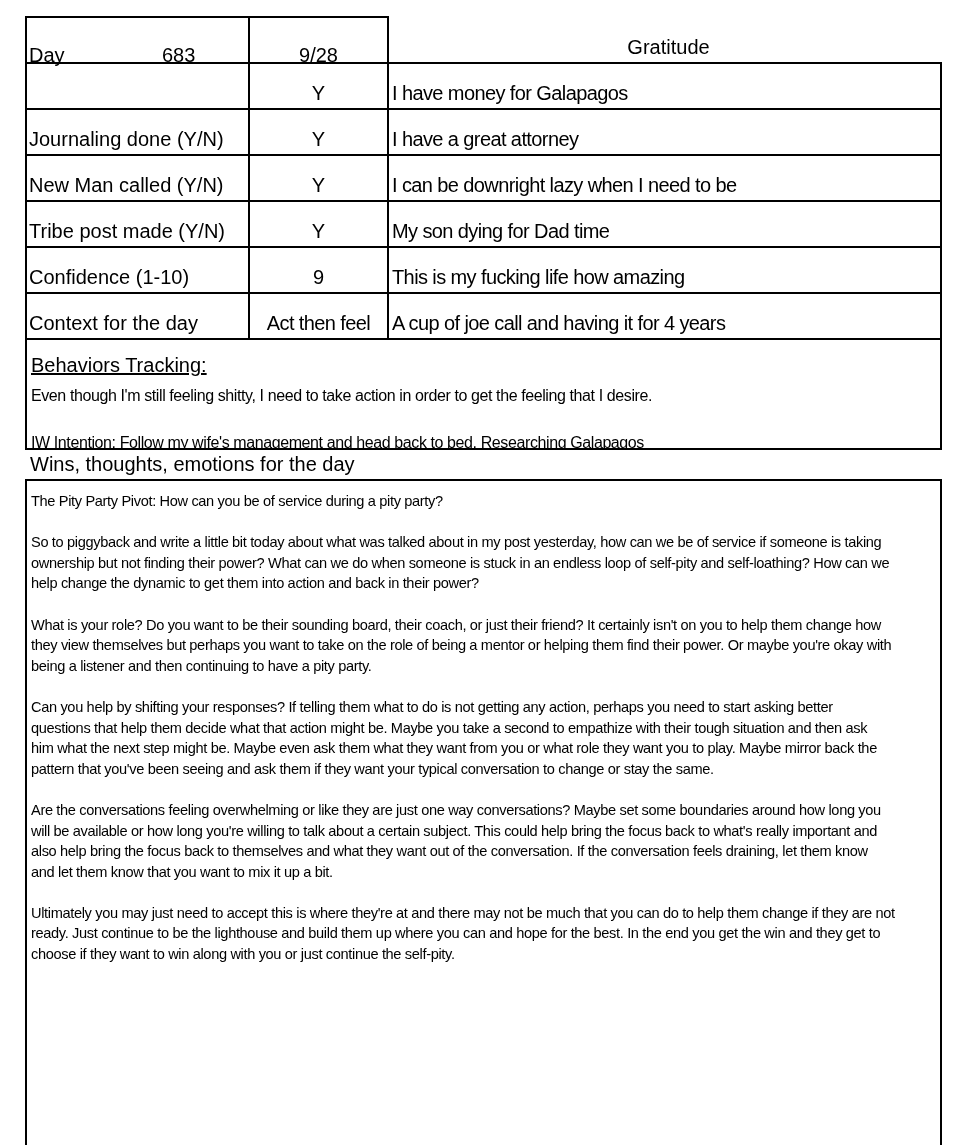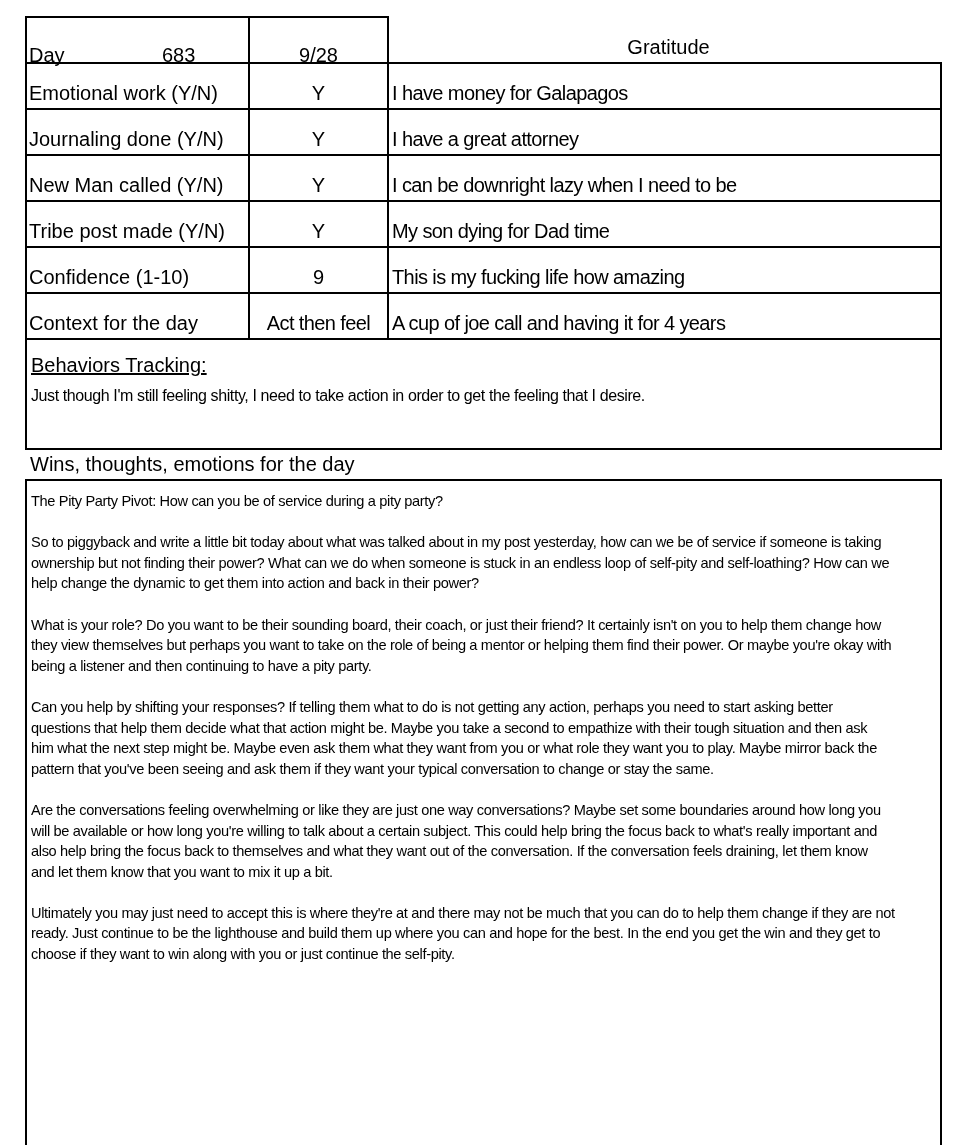--- a/index.html
+++ b/index.html
@@ -49,21 +49,20 @@
   <div class="row" style="top:8px; width:408px;">
     <div class="cell c1">
       <span class="hdr-day">Day</span>
       <span class="hdr-num">683</span>
     </div>
     <div class="cell c2">9/28</div>
   </div>
   <div class="cell c3 hdr-grat" style="top:0; height:46px; position:absolute;">Gratitude</div>
 
   <div class="row" style="top:46px; width:916px;">
-    <div class="cell c1">Emotional work  (Y/N)</div>
     <div class="cell c2">Y</div>
     <div class="cell c3 narrow">I have money for Galapagos</div>
   </div>
   <div class="row" style="top:92px; width:916px;">
     <div class="cell c1">Journaling done (Y/N)</div>
     <div class="cell c2">Y</div>
     <div class="cell c3 narrow">I have a great attorney</div>
   </div>
   <div class="row" style="top:138px; width:736px;">
     <div class="cell c1">New Man called (Y/N)</div>
@@ -99,21 +98,22 @@
   <div class="line" style="left:0; top:0; width:2px; height:434px;"></div>
   <div class="line" style="left:223px; top:0; width:2px; height:324px;"></div>
   <div class="line" style="left:362px; top:0; width:2px; height:324px;"></div>
   <div class="line" style="left:915px; top:46px; width:2px; height:388px;"></div>
 
   <div class="line" style="left:0; top:432px; width:917px; height:2px;"></div>
 </div>
 
 <div class="beh">
   <span class="beh-title">Behaviors Tracking:</span>
-  <span class="beh-line1 narrow">Just though I'm still feeling shitty, I need to take action in order to get the feeling that I desire.</span>
+  <span class="beh-line1 narrow">Even though I'm still feeling shitty, I need to take action in order to get the feeling that I desire.</span>
+  <span class="beh-line2 narrow">IW Intention: Follow my wife's management and head back to bed.  Researching Galapagos</span>
 </div>
 
 <div class="wins-title">Wins, thoughts, emotions for the day</div>
 
 <div class="wins-box">
   <div class="wins-text narrow" id="wins-text">
       <div class="para">
         <span class="wline">The Pity Party Pivot: How can you be of service during a pity party?</span>
       </div>
       <div class="para">

